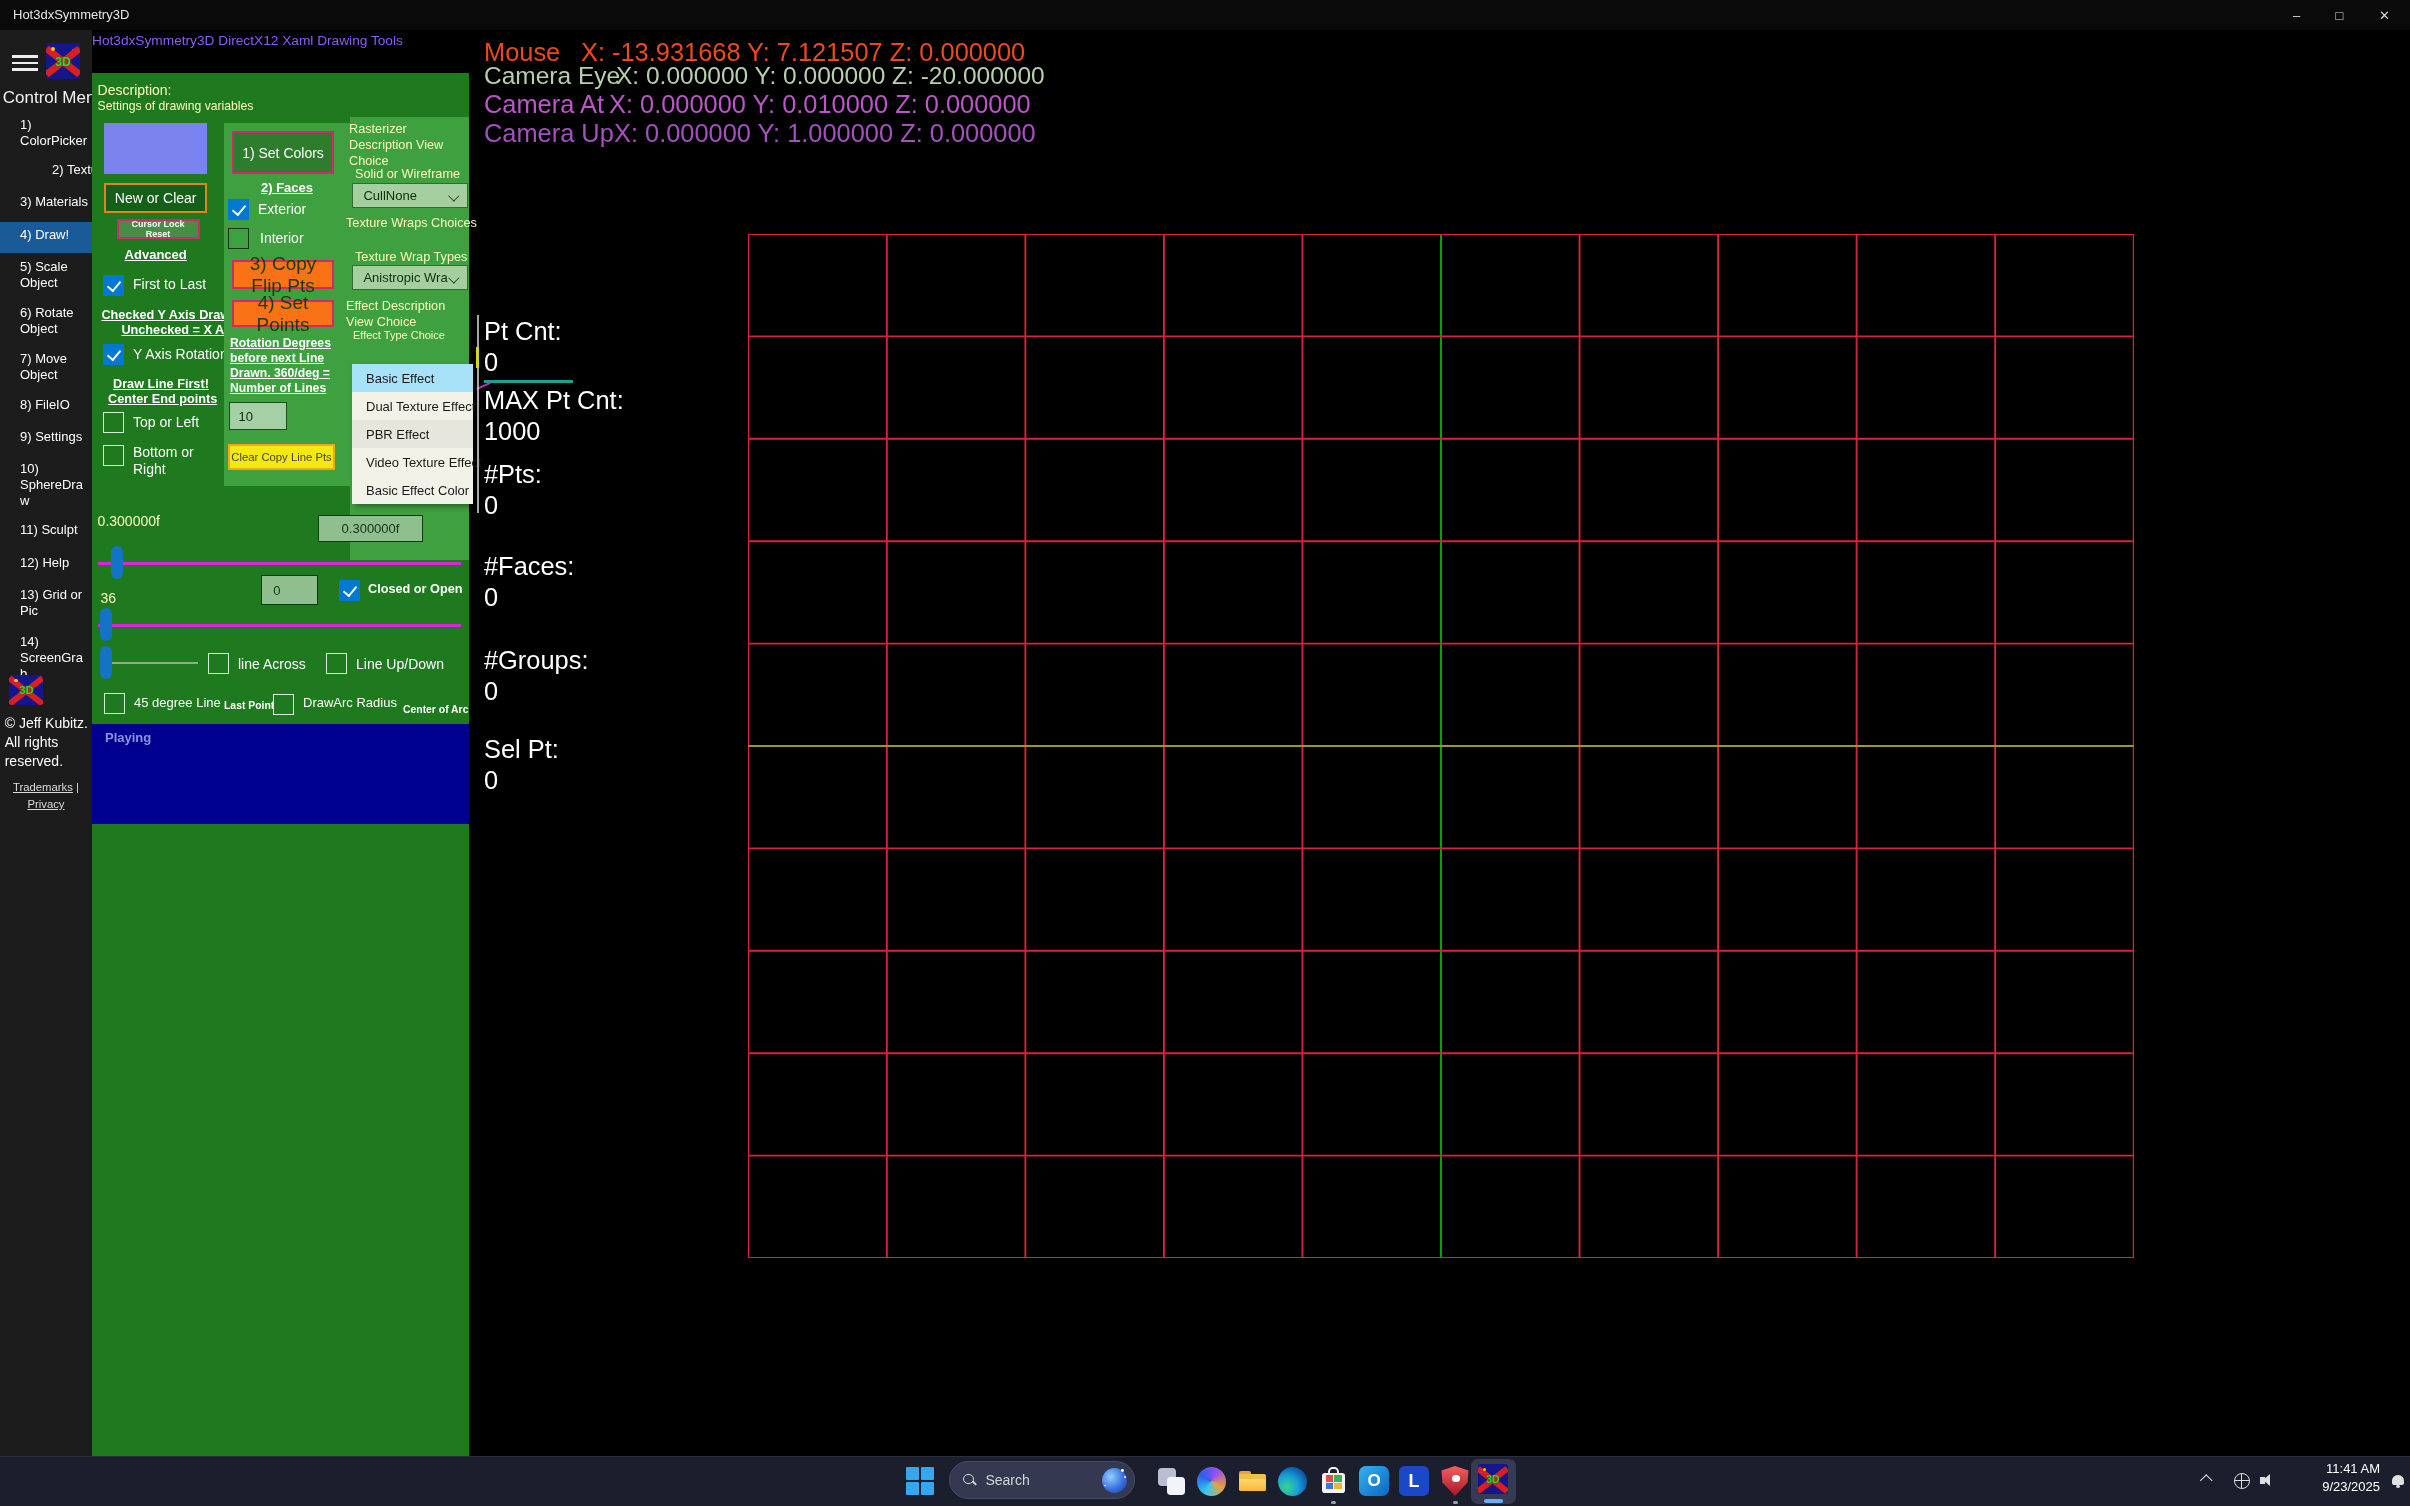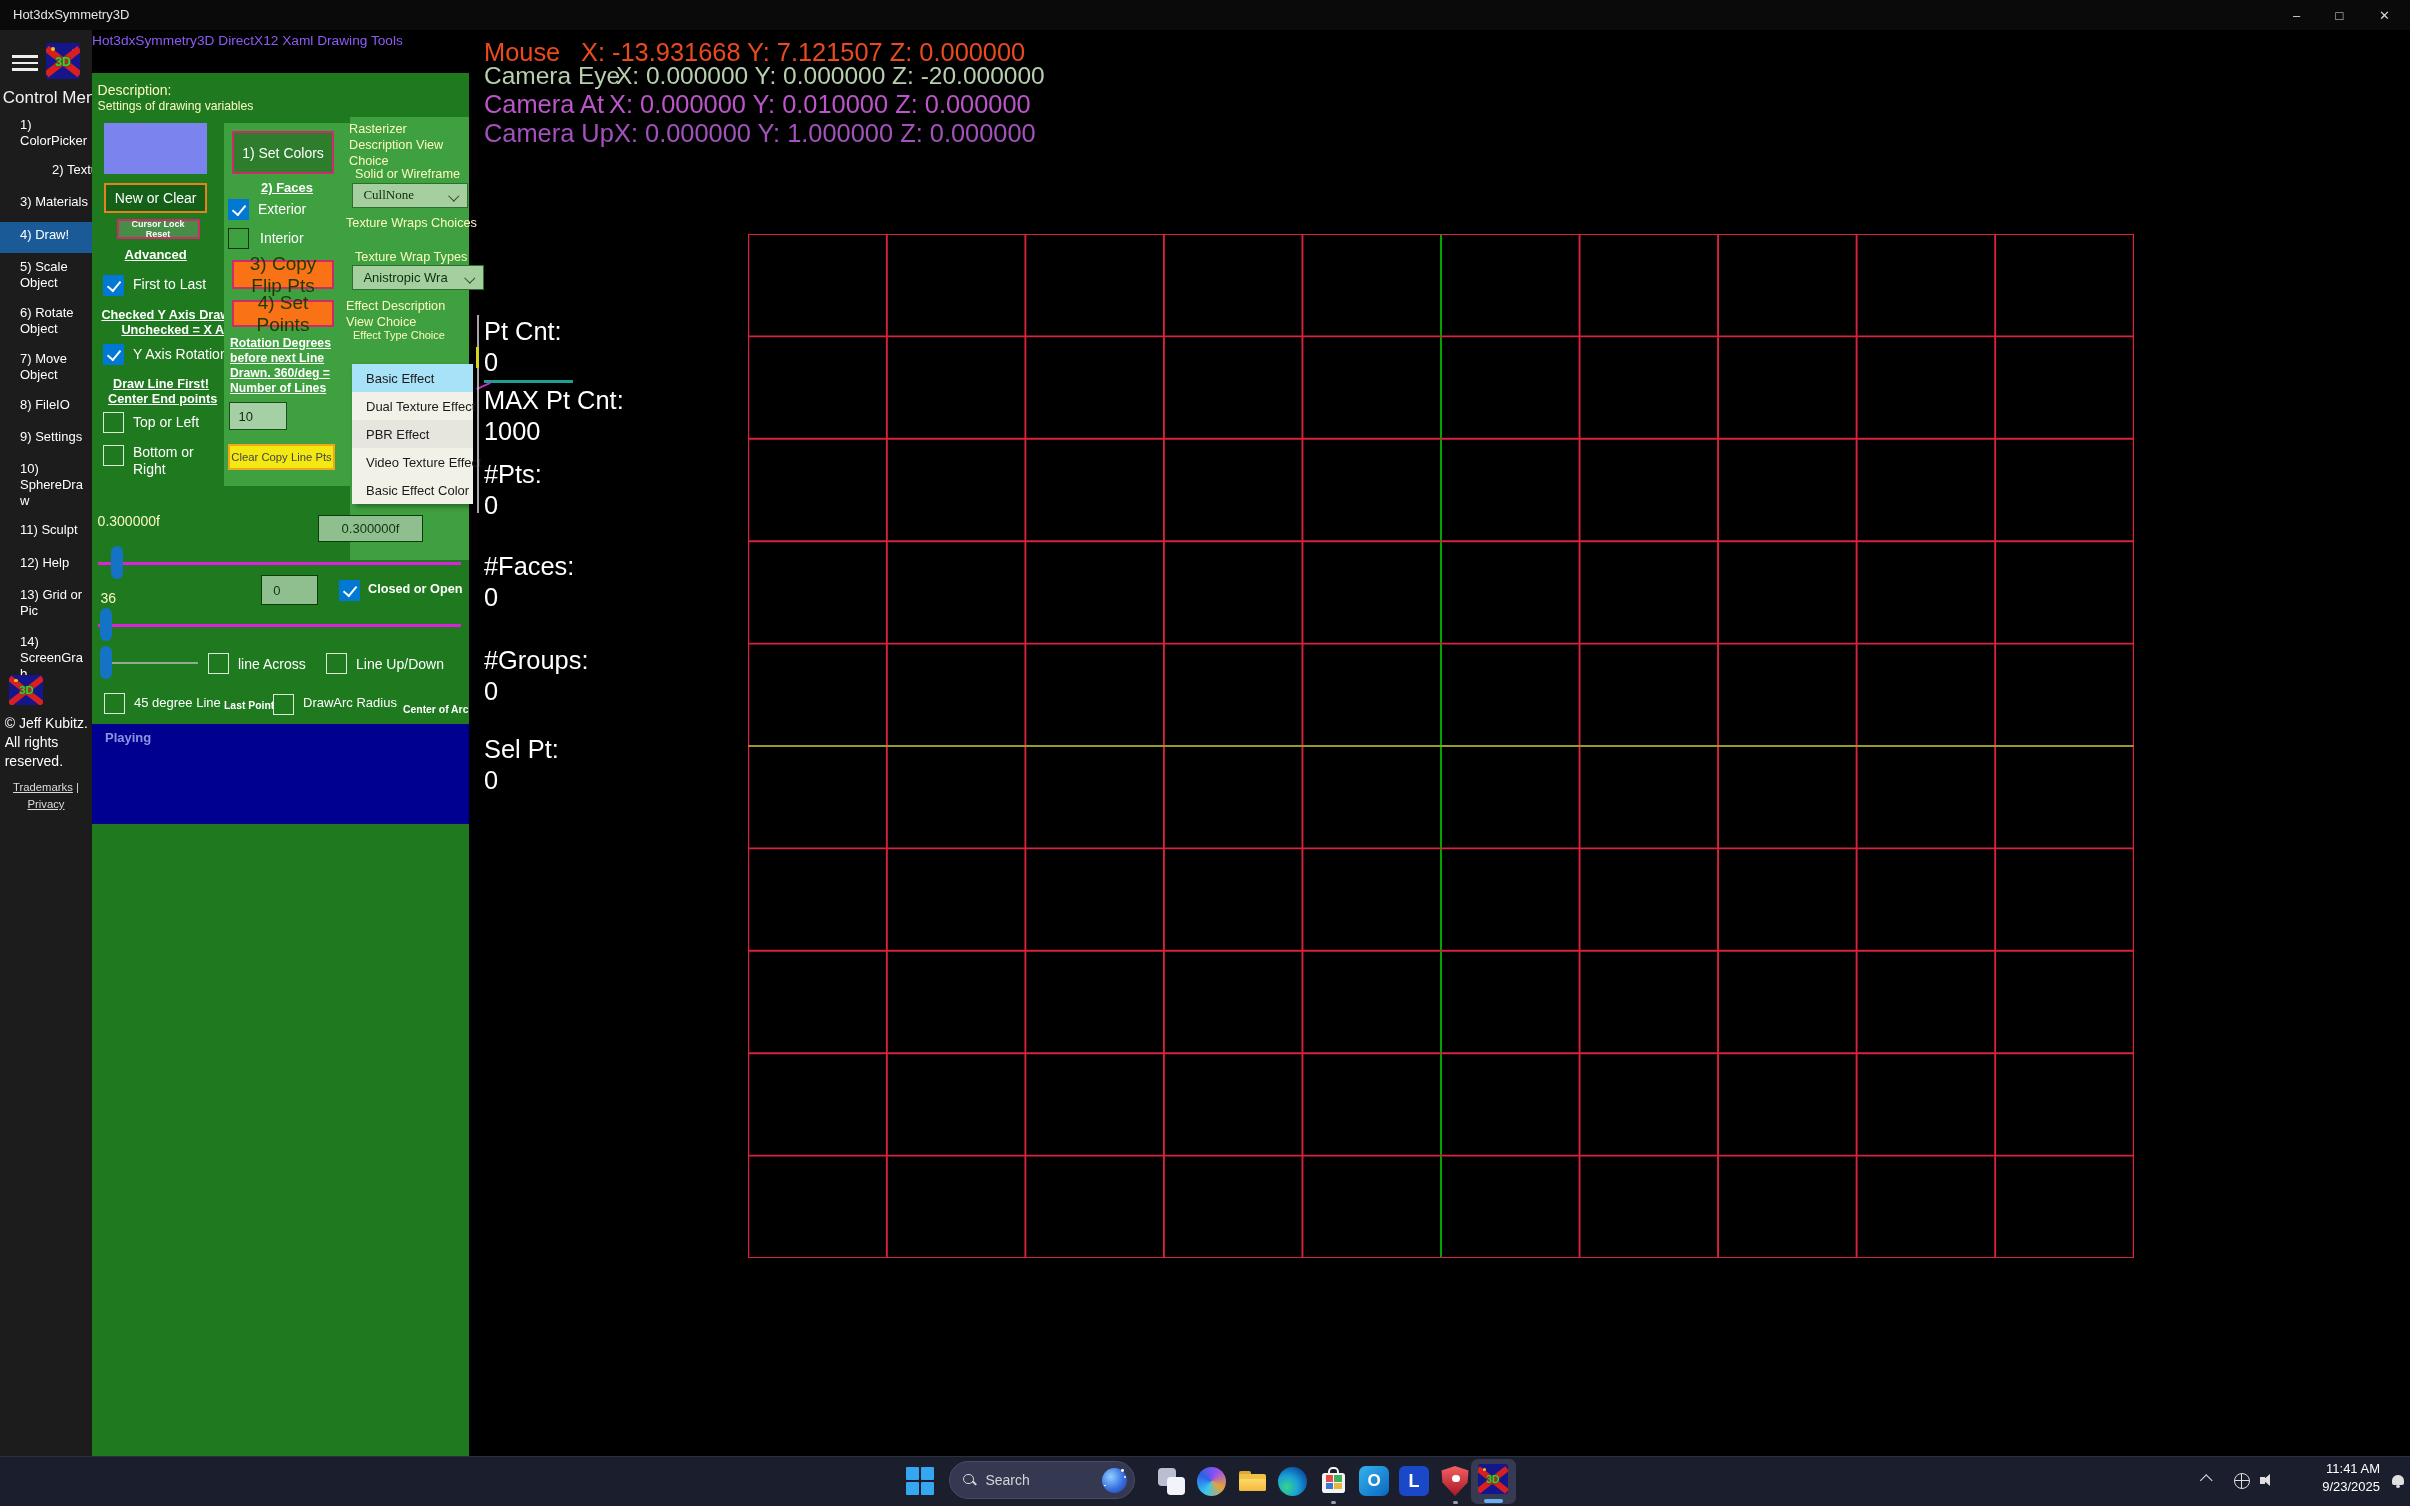--- a/index.html
+++ b/index.html
@@ -215,26 +215,26 @@
     <div class="cblbl" style="left:168px; top:157px;">Interior</div>
     <div class="btn btn-lime" style="left:140px; top:187px; width:102px; height:29px;">3) Copy Flip Pts</div>
     <div class="btn btn-lime" style="left:140px; top:227px; width:102px; height:27px;">4) Set Points</div>
     <div class="note" style="left:138px; top:263px; width:113px; font-size:12.2px; line-height:15px;">Rotation Degrees before next Line Drawn. 360/deg = Number of Lines</div>
     <div class="ginput" style="left:137px; top:329px; width:58px; height:28px;">10</div>
     <div class="btn btn-yellow" style="left:136px; top:371px; width:107px; height:26px;">Clear Copy Line Pts</div>
 
     <div class="subbox" style="left:258px; top:44px; width:119px; height:443px;"></div>
     <div class="lbl" style="left:257px; top:48px; width:118px; font-size:12.7px; line-height:16px;">Rasterizer Description View Choice</div>
     <div class="lbl" style="left:263px; top:94px; font-size:12.7px; white-space:nowrap;">Solid or Wireframe</div>
-    <div class="gselect" style="left:260px; top:110px; width:116px; height:24.5px;font-family:Liberation Serif, serif;">
+    <div class="gselect" style="left:260px; top:110px; width:116px; height:24.5px;">
       <span>CullNone</span>
     </div>
     <div class="lbl" style="left:254px; top:143px; font-size:12.7px; white-space:nowrap;">Texture Wraps Choices</div>
     <div class="lbl" style="left:263px; top:177px; font-size:12.7px; white-space:nowrap;">Texture Wrap Types</div>
-    <div class="gselect" style="left:260px; top:192px; width:132px; height:24.5px; overflow:hidden;">
+    <div class="gselect" style="left:260px; top:192px; width:116px; height:24.5px; overflow:hidden;">
       <span style="white-space:nowrap;">Anistropic Wra</span>
     </div>
     <div class="lbl" style="left:254px; top:225px; width:119px; font-size:12.7px; line-height:16px;">Effect Description View Choice</div>
     <div class="lbl" style="left:261px; top:256px; font-size:11px; white-space:nowrap;">Effect Type Choice</div>
     <div class="listbox" style="left:260px; top:291px;">
       <div class="li sel">Basic Effect</div>
       <div class="li">Dual Texture Effect</div>
       <div class="li alt">PBR Effect</div>
       <div class="li">Video Texture Effect</div>
       <div class="li">Basic Effect Color</div>

